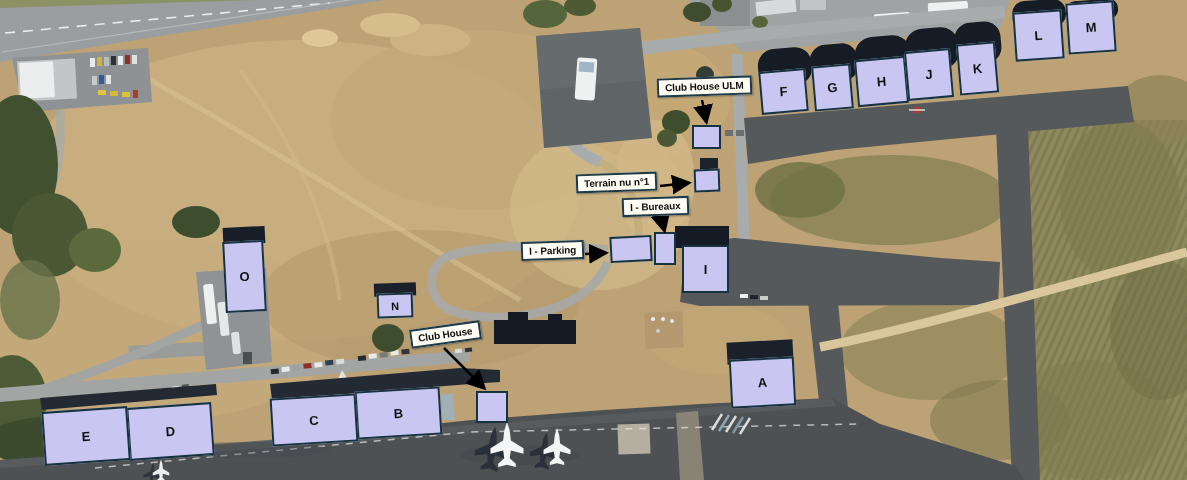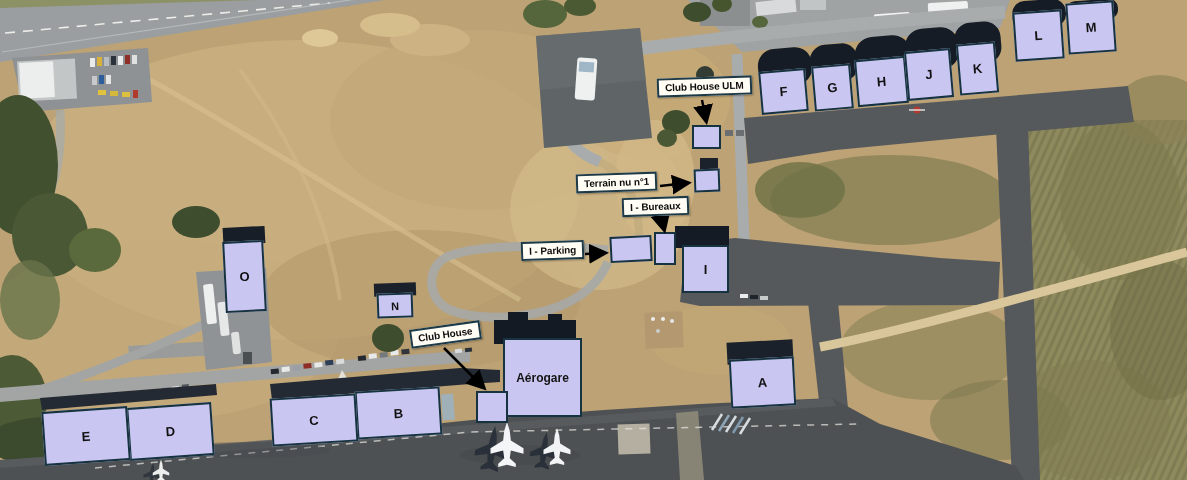--- a/index.html
+++ b/index.html
@@ -294,23 +294,20 @@
   <div class="bldg" style="left:1067px;top:2px;width:48px;height:51px;transform:rotate(-4deg)">
       <span class="lbl">M</span>
     </div>
   <div class="bldg small" style="left:377px;top:293px;width:36px;height:25px;transform:rotate(-2deg)">
       <span class="lbl">N</span>
     </div>
   <div class="bldg" style="left:224px;top:241px;width:41px;height:71px;transform:rotate(-3deg)">
       <span class="lbl">O</span>
     </div>
 
-  <div class="bldg" style="left:503px;top:338px;width:79px;height:79px;">
-      <span class="lbl terminal-label">Aérogare</span>
-    </div>
 
   <div class="bldg" style="left:476px;top:391px;width:32px;height:32px;"></div>
   <div class="bldg" style="left:692px;top:125px;width:29px;height:24px;"></div>
   <div class="bldg" style="left:694px;top:169px;width:26px;height:23px;transform:rotate(-2deg)"></div>
   <div class="bldg" style="left:654px;top:232px;width:22px;height:33px;"></div>
   <div class="bldg" style="left:610px;top:236px;width:42px;height:26px;transform:rotate(-3deg)"></div>
 
   <svg class="arrows" width="1187" height="480" viewBox="0 0 1187 480">
     <defs>
       <marker id="ah" markerWidth="8" markerHeight="8" refX="6" refY="4" orient="auto">

